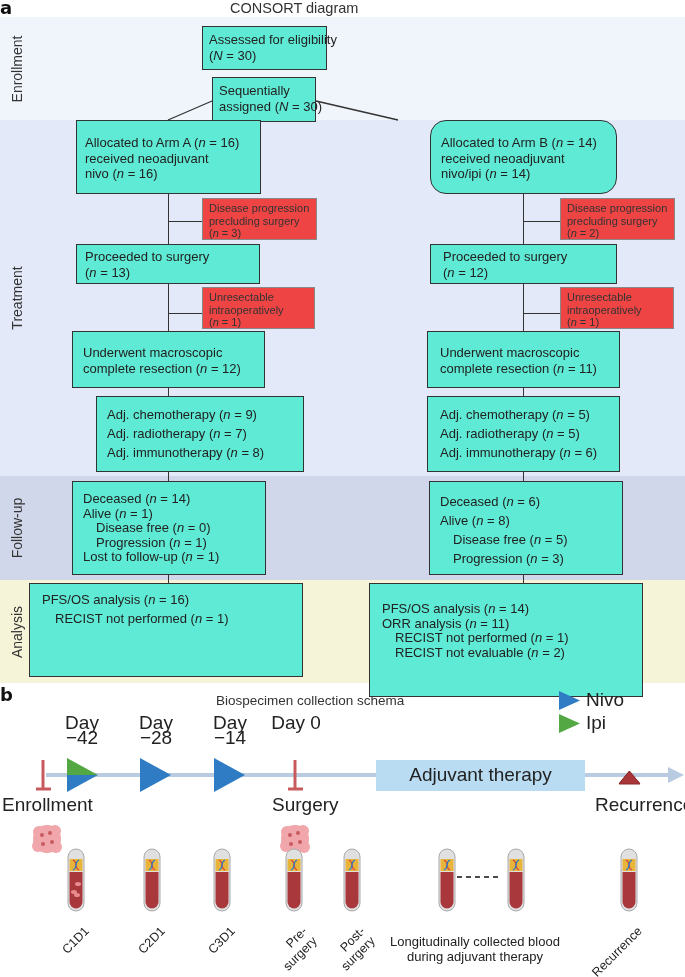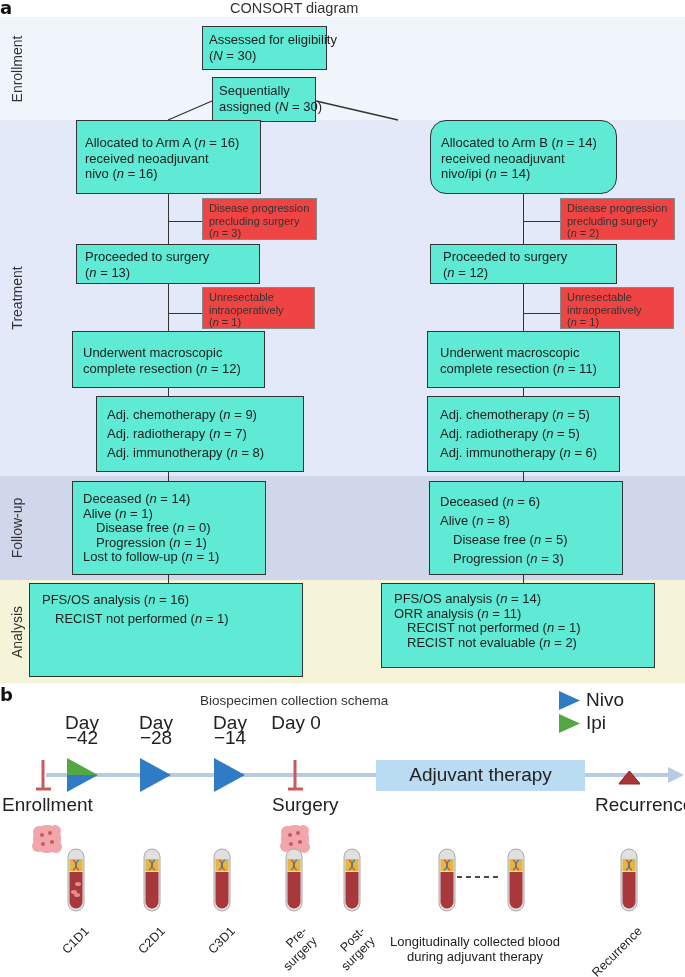--- a/index.html
+++ b/index.html
@@ -137,29 +137,29 @@
   <div class="line">Adj. chemotherapy (<i>n</i> = 5)</div>
   <div class="line">Adj. radiotherapy (<i>n</i> = 5)</div>
   <div class="line">Adj. immunotherapy (<i>n</i> = 6)</div>
 </div>
 <div class="box spaced" id="arm-b-followup" style="left:429px;top:481px;width:194px;height:94px;padding:12px 10px;">
     <div class="line">Deceased (<i>n</i> = 6)</div>
     <div class="line">Alive (<i>n</i> = 8)</div>
     <div class="line indent">Disease free (<i>n</i> = 5)</div>
     <div class="line indent">Progression (<i>n</i> = 3)</div>
   </div>
-<div class="box" id="arm-b-analysis" style="left: 381px; top: 583px; width: 274px; height: 85px; padding: 8px 12px; line-height: 14.5px;">
+<div class="box" id="arm-b-analysis" style="left: 369px; top: 583px; width: 274px; height: 114px; padding: 18px 12px; line-height: 14.5px;">
     <div class="line">PFS/OS analysis (<i>n</i> = 14)</div>
     <div class="line">ORR analysis (<i>n</i> = 11)</div>
     <div class="line indent">RECIST not performed (<i>n</i> = 1)</div>
     <div class="line indent">RECIST not evaluable (<i>n</i> = 2)</div>
   </div>
 
 <div class="panel-letter" style="left:0;top:684px;">b</div>
-<div class="panel-title" style="left:200px;top:693px;width:280px;font-size:13.5px;">Biospecimen collection schema</div>
+<div class="panel-title" style="left:216px;top:693px;width:280px;font-size:13.5px;">Biospecimen collection schema</div>
 
 <svg class="abs" style="left:558px;top:690px;" width="30" height="50">
   <polygon points="1,1 1,20 22,10.5" fill="#2f7cc4"></polygon>
   <polygon points="1,24 1,43 22,33.5" fill="#53a844"></polygon>
 </svg>
 <div class="tl-text" style="left:586px;top:692px;text-align:left;">Nivo</div>
 <div class="tl-text" style="left:586px;top:715px;text-align:left;">Ipi</div>
 
 <div class="tl-text" style="left:62px;top:715px;width:40px;"><span>Day</span><br><span>−42</span></div>
 <div class="tl-text" style="left:136px;top:715px;width:40px;"><span>Day</span><br><span>−28</span></div>

